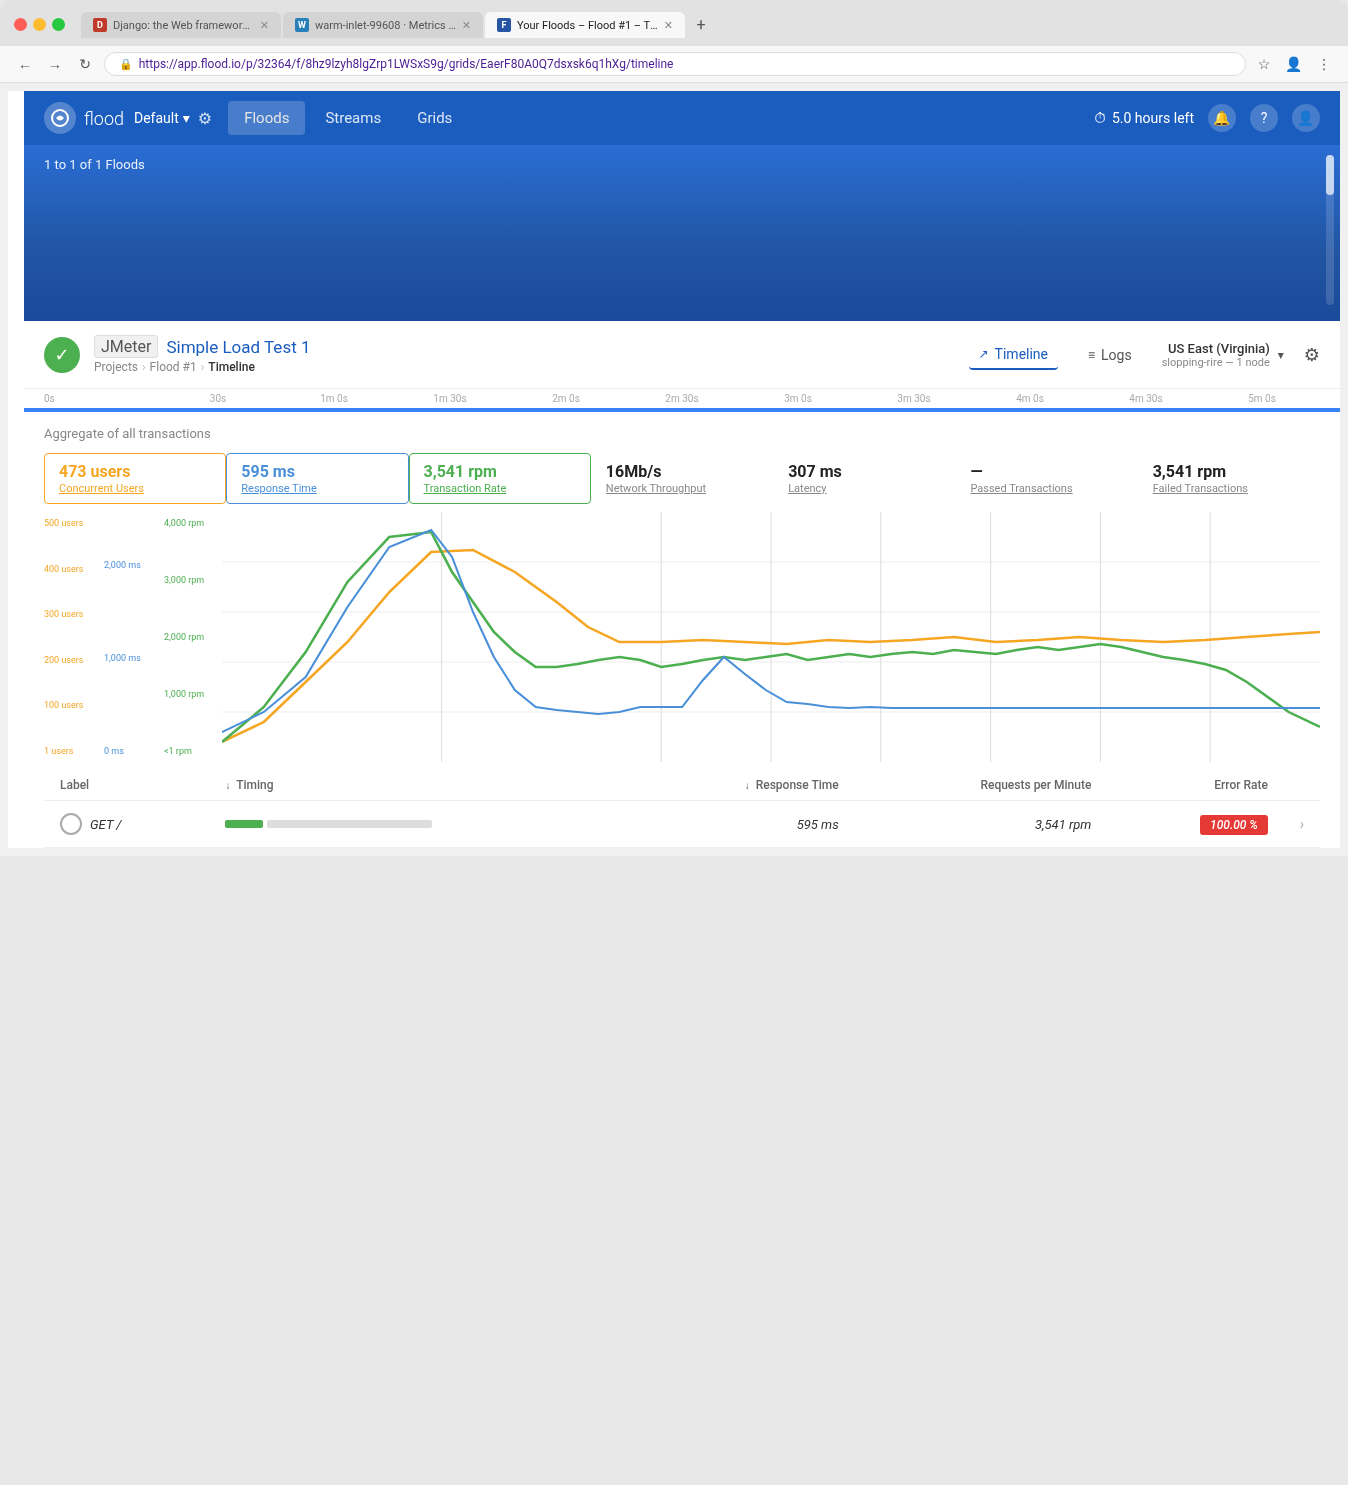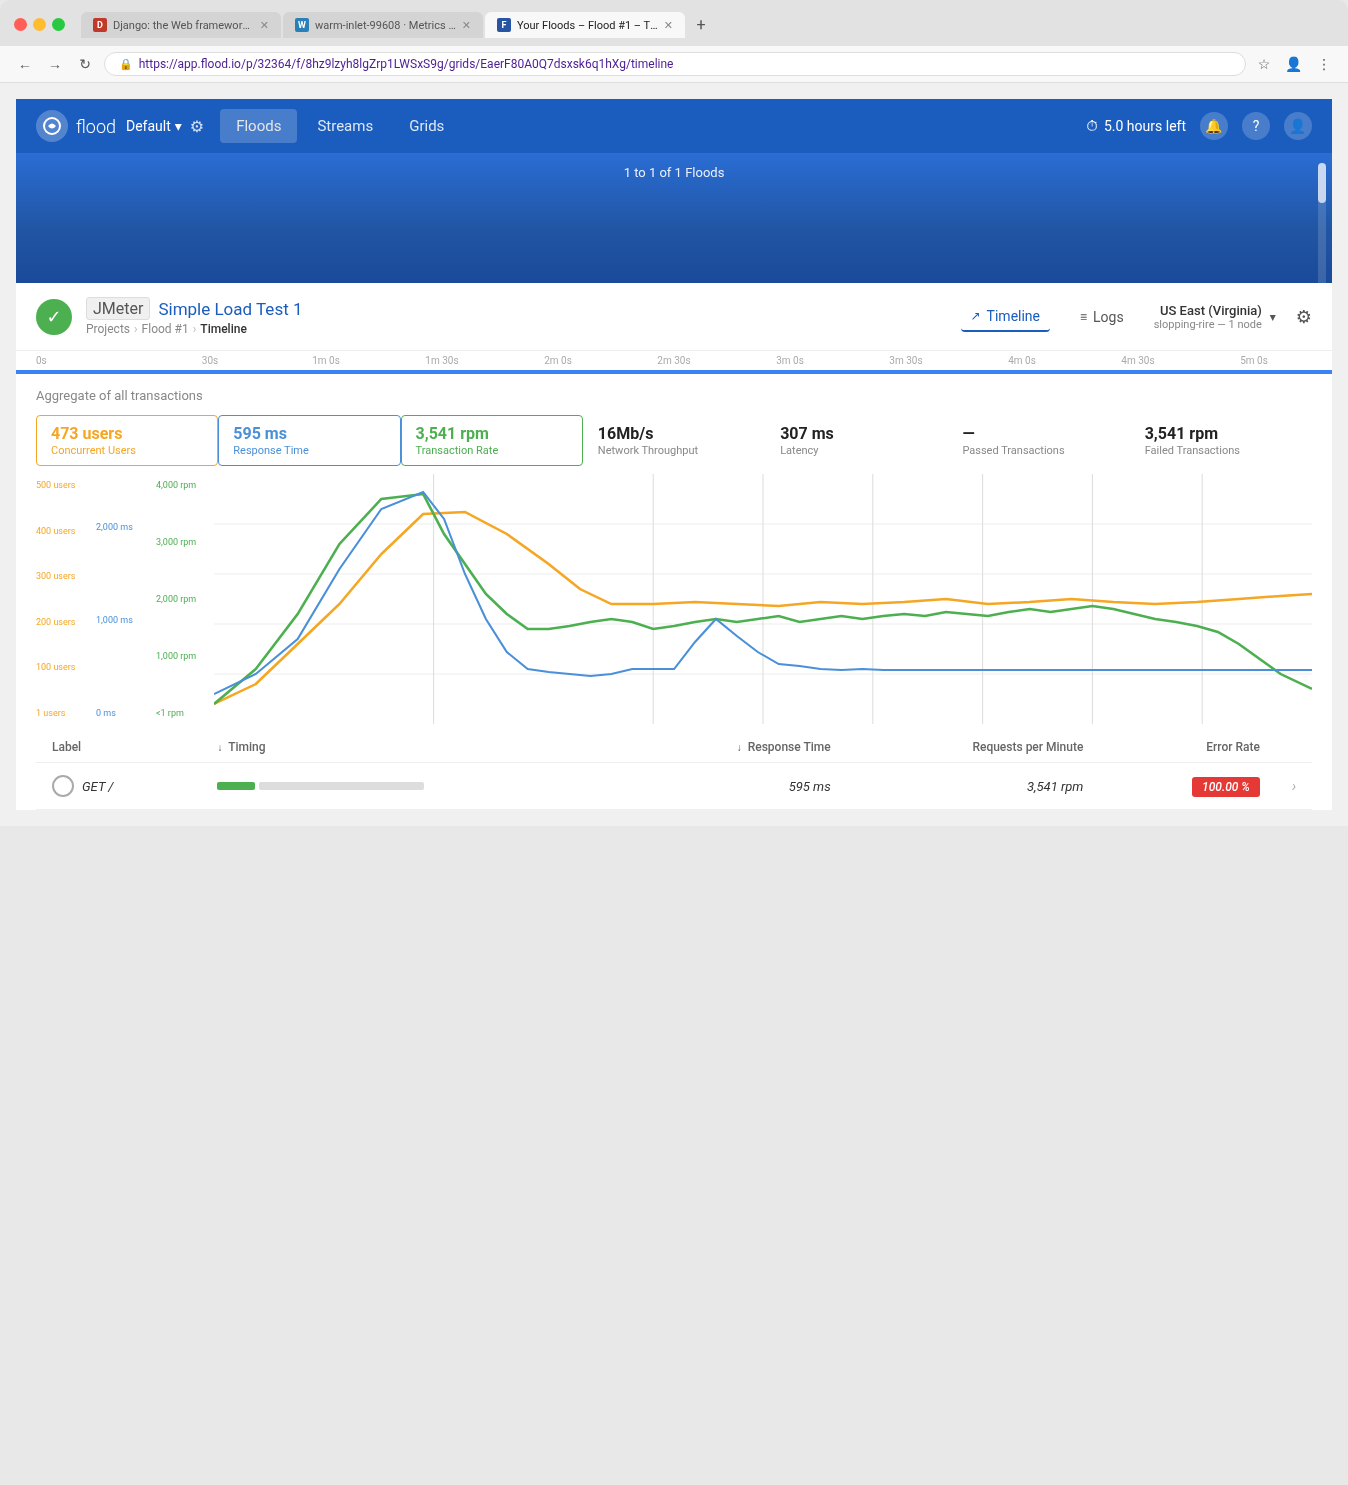--- a/index.html
+++ b/index.html
@@ -150,21 +150,22 @@
     .browser-action-btn {
       font-size: 14px;
       color: #555;
       width: 20px;
       text-align: center;
     }
 
     
     .app-wrapper {
       background: #fff;
-      margin: 16px;
+      margin: 8px;
+      padding-left: 16px;
     }
 
     
     .top-nav {
       background: #1a5dbe;
       display: flex;
       align-items: center;
       padding: 0 20px;
       height: 54px;
     }
@@ -255,26 +256,25 @@
       display: flex;
       align-items: center;
       justify-content: center;
       color: white;
       font-size: 14px;
     }
 
     
     .floods-banner {
       background: linear-gradient(180deg, #2a6dd4 0%, #2155a3 60%, #1a4a9a 100%);
-      height: 130px;
+      height: 176px;
       position: relative;
       display: flex;
       align-items: flex-start;
       padding: 12px 20px;
-      justify-content: center;
     }
 
     .floods-count {
       color: rgba(255,255,255,0.9);
       font-size: 13px;
     }
 
     .scrollbar-right {
       position: absolute;
       right: 6px;
@@ -475,20 +475,21 @@
     }
 
     .metric-value.orange { color: #f5a623; }
     .metric-value.blue { color: #4a90d9; }
     .metric-value.green { color: #4caf50; }
 
     .metric-label {
       font-size: 11px;
       color: #888;
       margin-top: 1px;
+      text-decoration: underline;
     }
 
     .metric-label.orange { color: #f5a623; }
     .metric-label.blue { color: #4a90d9; }
     .metric-label.green { color: #4caf50; }
 
     
     .data-table {
       width: 100%;
       border-collapse: collapse;

